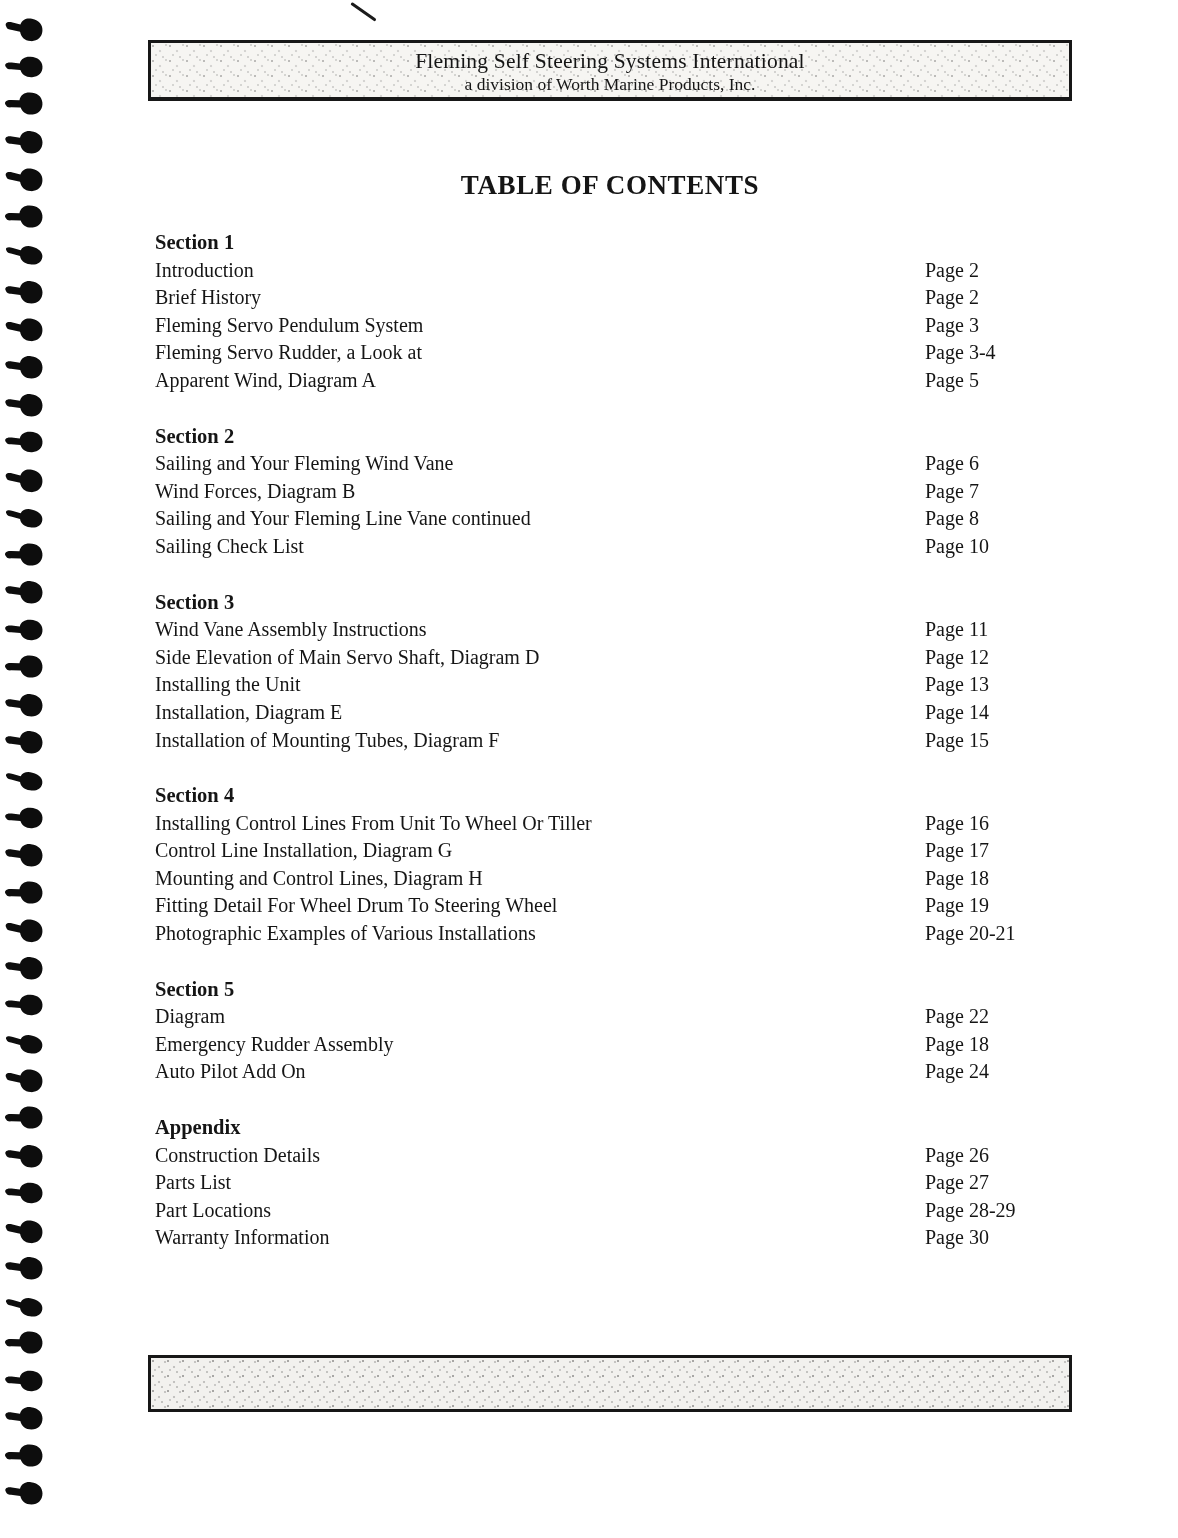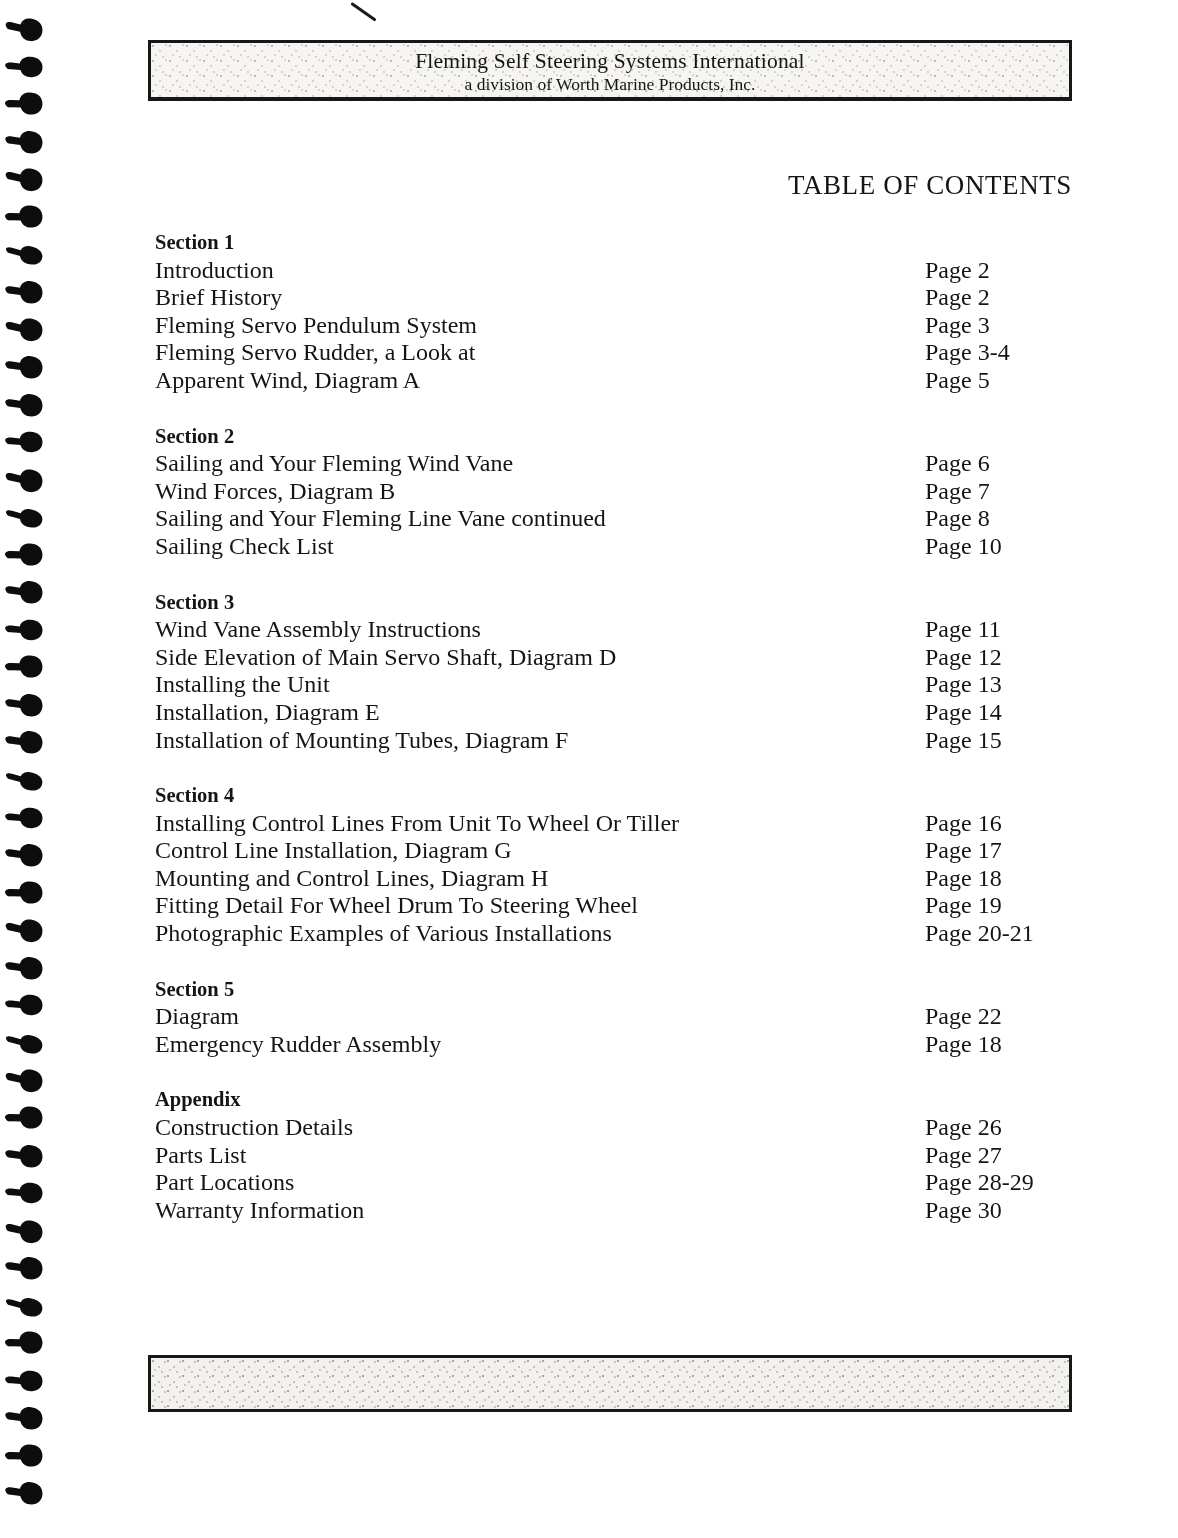--- a/index.html
+++ b/index.html
@@ -57,33 +57,33 @@
       radial-gradient(circle at 8px 9px, rgba(85,85,85,.30) 1px, transparent 1.6px),
       radial-gradient(circle at 14px 4px, rgba(35,35,35,.22) 1px, transparent 1.5px),
       radial-gradient(circle at 4px 12px, rgba(110,110,110,.3) 1px, transparent 1.4px),
       radial-gradient(circle at 11px 14px, rgba(60,60,60,.26) 1px, transparent 1.5px);
     background-size:15px 15px;
   }
 
   
   .title{
     position:absolute;left:148px;top:170px;width:924px;margin:0;
-    text-align:right;font-size:27px;font-weight:normal;letter-spacing:.6px;
+    text-align:center;font-size:27px;font-weight:bold;letter-spacing:.6px;
   }
 
   
   .toc{position:absolute;left:155px;top:229px;width:900px;}
   .toc-section{margin:0;}
   .toc-section + .toc-section{margin-top:28px;}
   .toc-heading{
     font-weight:bold;font-size:20.5px;line-height:27.6px;height:27.6px;
   }
   .toc-row{
     display:grid;grid-template-columns:770px 1fr;
-    font-size:24px;line-height:27.6px;height:27.6px;
+    font-size:20px;line-height:27.6px;height:27.6px;
     align-items:baseline;
   }
   .toc-label{white-space:nowrap;}
   .toc-page{white-space:nowrap;}
 </style>
 </head>
 <body>
 
 <div class="page">
 
@@ -391,20 +391,24 @@
       <section class="toc-section">
         <div class="toc-heading">Section 5</div>
         <div class="toc-row">
           <span class="toc-label">Diagram</span>
           <span class="toc-page">Page 22</span>
         </div>
         <div class="toc-row">
           <span class="toc-label">Emergency Rudder Assembly</span>
           <span class="toc-page">Page 18</span>
         </div>
+        <div class="toc-row">
+          <span class="toc-label">Auto Pilot Add On</span>
+          <span class="toc-page">Page 24</span>
+        </div>
       </section>
       <section class="toc-section">
         <div class="toc-heading">Appendix</div>
         <div class="toc-row">
           <span class="toc-label">Construction Details</span>
           <span class="toc-page">Page 26</span>
         </div>
         <div class="toc-row">
           <span class="toc-label">Parts List</span>
           <span class="toc-page">Page 27</span>

